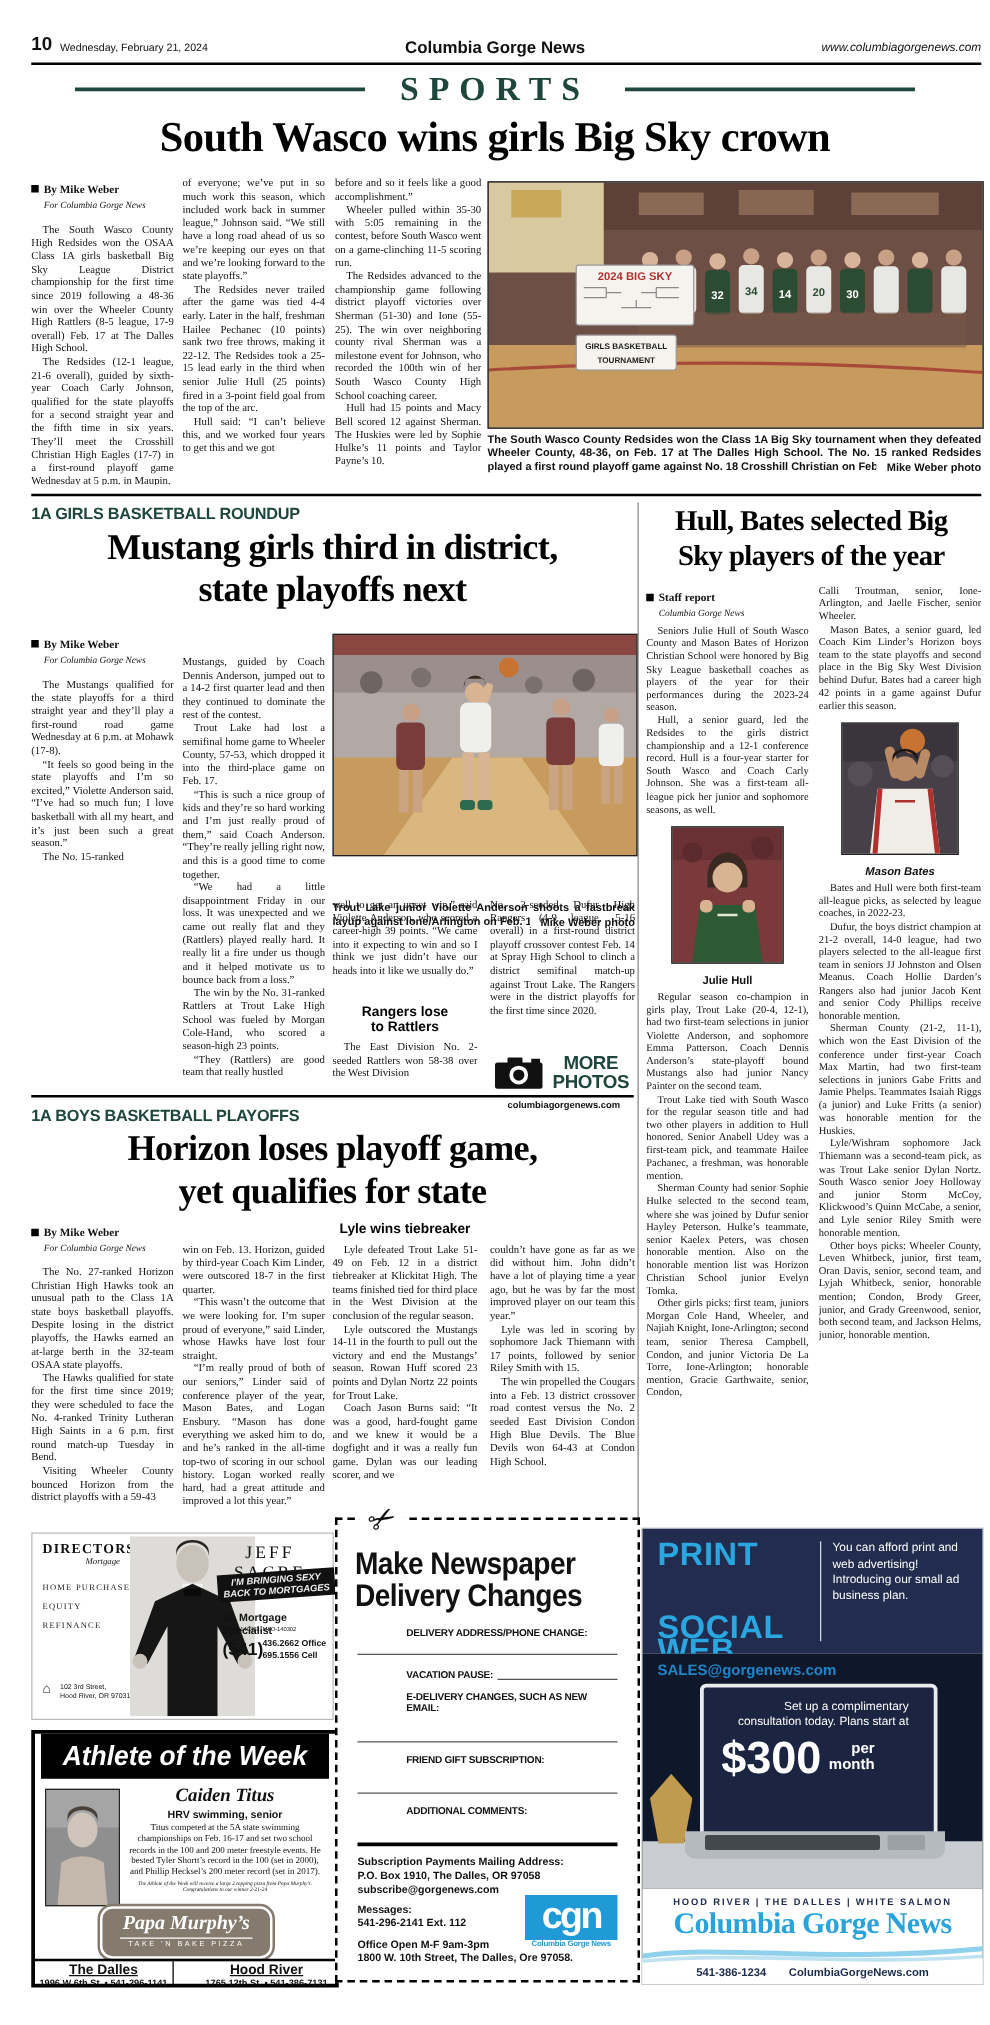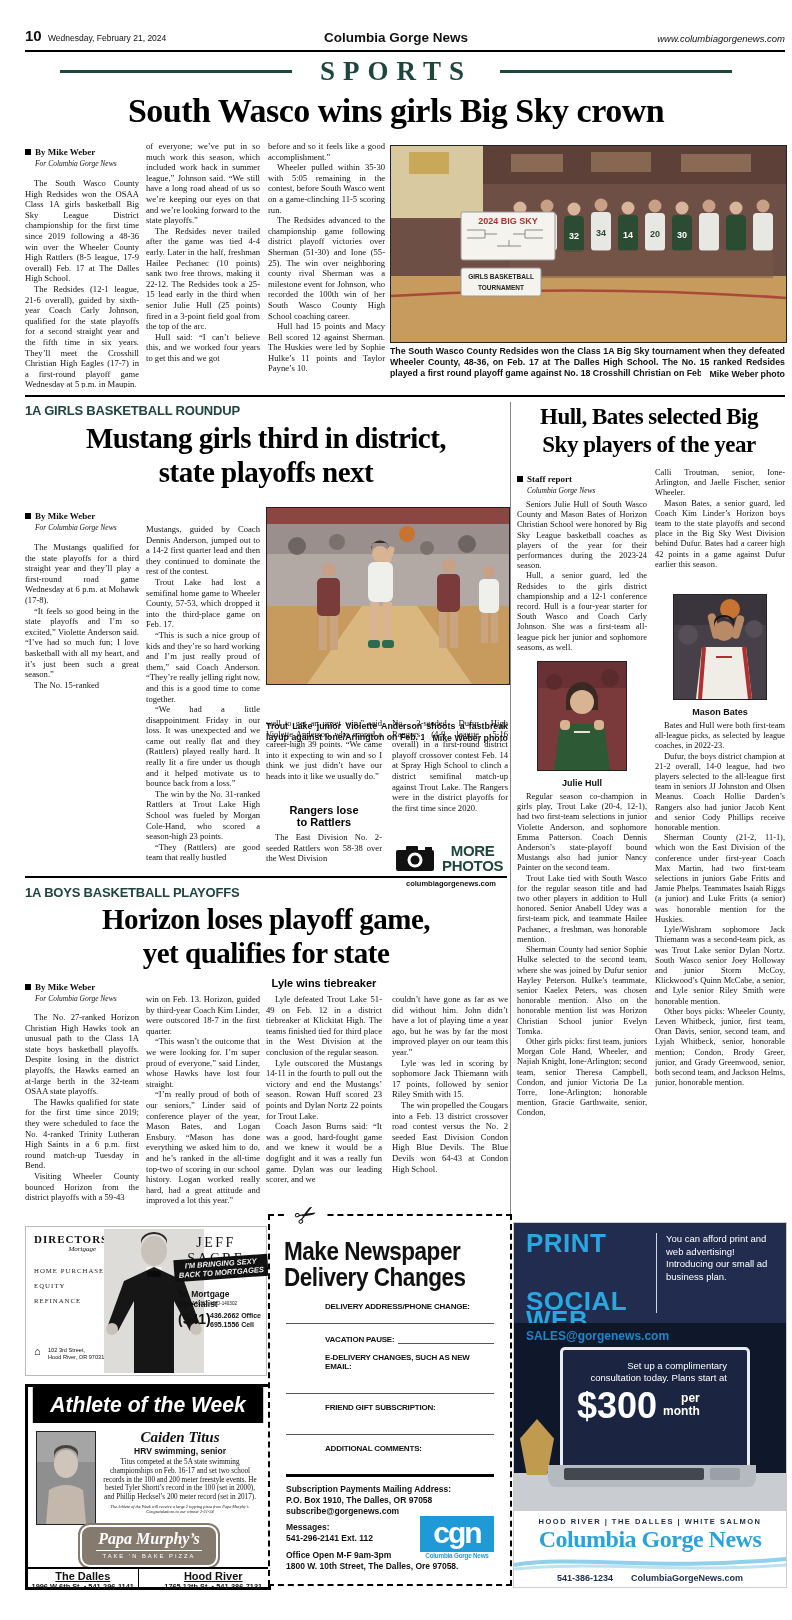--- a/index.html
+++ b/index.html
@@ -383,21 +383,21 @@
         <p>Sherman County had senior Sophie Hulke selected to the second team, where she was joined by Dufur senior Hayley Peterson. Hulke’s teammate, senior Kaelex Peters, was chosen honorable mention. Also on the honorable mention list was Horizon Christian School junior Evelyn Tomka.</p>
         <p>Other girls picks: first team, juniors Morgan Cole Hand, Wheeler, and Najiah Knight, Ione-Arlington; second team, senior Theresa Campbell, Condon, and junior Victoria De La Torre, Ione-Arlington; honorable mention, Gracie Garthwaite, senior, Condon,</p>
       </div>
   </div>
 
   <div class="abs" style="left:655px;top:468px;width:130px;height:754px;overflow:hidden;">
     <div class="rcopy cont">
         <p>Calli Troutman, senior, Ione-Arlington, and Jaelle Fischer, senior Wheeler.</p>
         <p>Mason Bates, a senior guard, led Coach Kim Linder’s Horizon boys team to the state playoffs and second place in the Big Sky West Division behind Dufur. Bates had a career high 42 points in a game against Dufur earlier this season.</p>
       </div>
-    <div style="margin:24px 0 4px;" class="ctr">
+    <div style="margin:8px 0 4px;font-style:italic;" class="ctr">
       <div class="photo" style="display:inline-block;width:92px;height:104px;">
         <svg width="92" height="104" viewBox="0 0 92 104">
           <rect width="92" height="104" fill="#474049"></rect>
           <rect x="0" y="0" width="92" height="30" fill="#3a343c"></rect>
           <circle cx="14" cy="40" r="10" fill="#554e57"></circle>
             <circle cx="80" cy="34" r="9" fill="#554e57"></circle>
           <circle cx="56" cy="14" r="10" fill="#c77433"></circle>
           <rect x="36" y="18" width="8" height="26" rx="4" fill="#b98a66" transform="rotate(-14 40 31)"></rect>
           <rect x="60" y="20" width="8" height="24" rx="4" fill="#b98a66" transform="rotate(16 64 32)"></rect>
           <circle cx="50" cy="36" r="10" fill="#b98a66"></circle>

